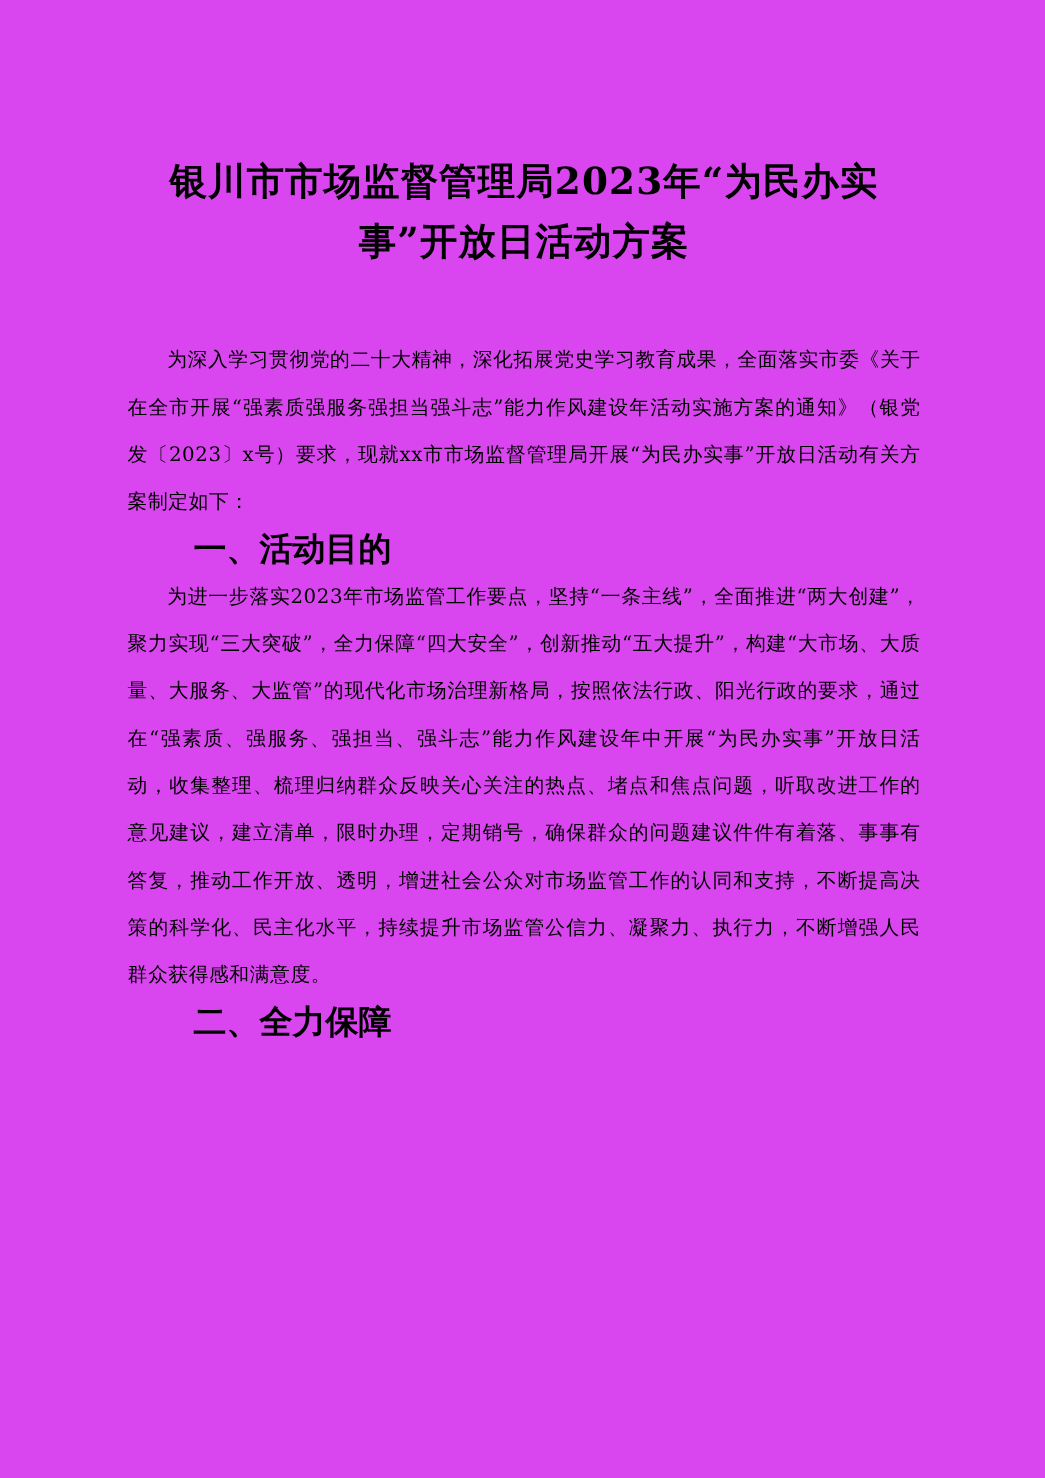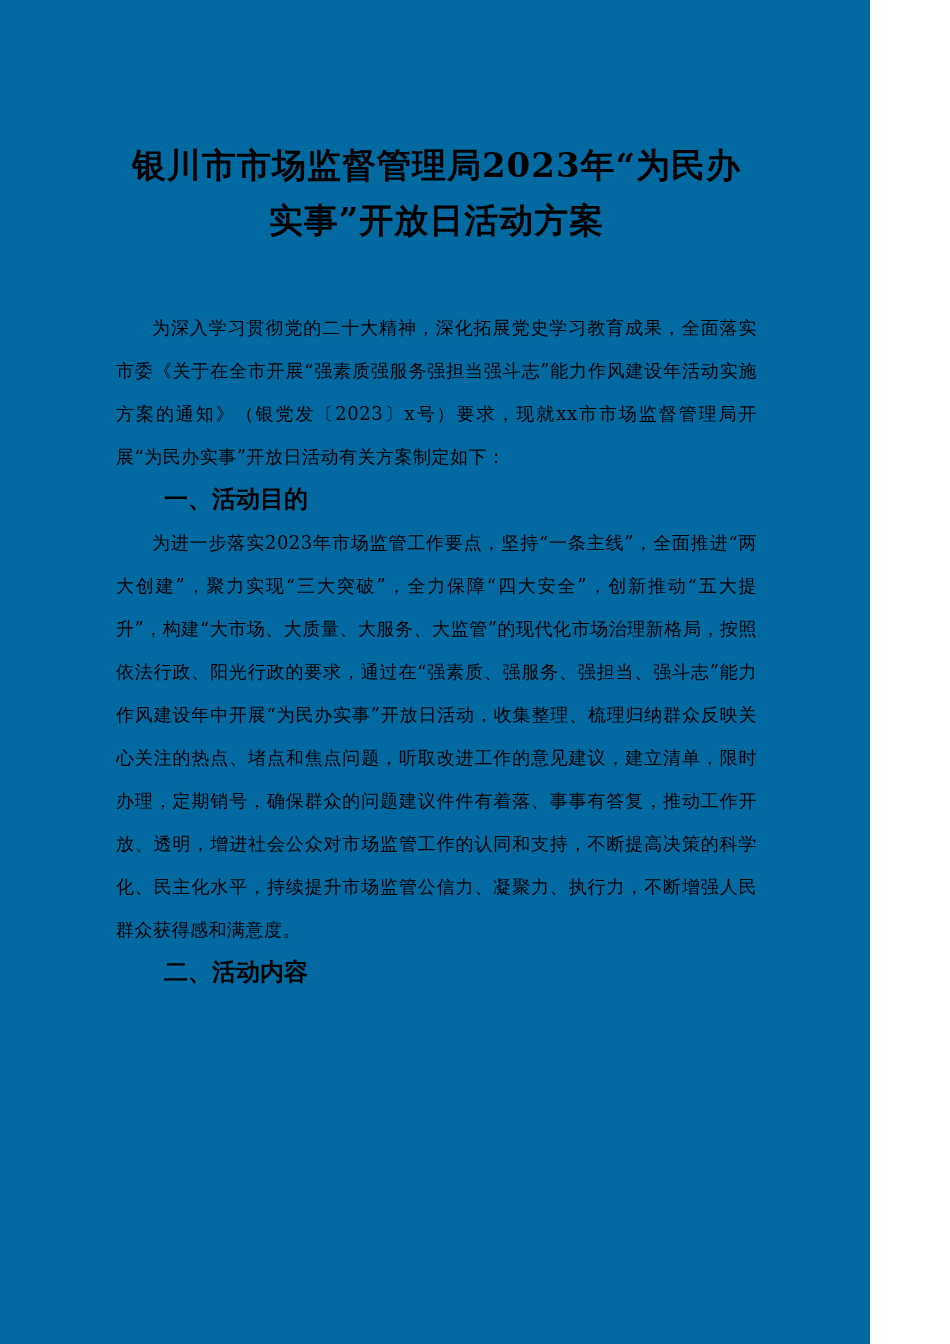--- a/index.html
+++ b/index.html
@@ -2,23 +2,23 @@
 <html><head>
 <meta charset="utf-8">
 <style>
   html, body {
     margin: 0;
     padding: 0;
     background: #ffffff;
   }
   .page {
     position: relative;
-    width: 870px;
+    width: 950px;
     min-height: 1344px;
-    background: #0369a1;
+    background: #d946ef;
     box-sizing: border-box;
     padding: 138px 113px 40px 116px;
     color: #000000;
     font-family: "DejaVu Serif", "Liberation Serif", serif;
   }
   .doc-title {
     margin: 0 14px 58px 14px;
     font-size: 34px;
     font-weight: bold;
     text-align: center;
@@ -29,33 +29,33 @@
   .para {
     margin: 0;
     font-size: 18px;
     line-height: 43px;
     text-align: justify;
     text-indent: 2em;
     letter-spacing: 0.5px;
   }
   .heading {
     margin: 0;
-    font-size: 24px;
+    font-size: 30px;
     line-height: 43px;
     font-weight: bold;
     text-indent: 2em;
     font-family: "DejaVu Sans", "Liberation Sans", sans-serif;
   }
 </style>
 </head>
 <body>
 
 <div class="page">
   <h1 class="doc-title">银川市市场监督管理局2023年“为民办实事”开放日活动方案</h1>
 
   <p class="para">为深入学习贯彻党的二十大精神，深化拓展党史学习教育成果，全面落实市委《关于在全市开展“强素质强服务强担当强斗志”能力作风建设年活动实施方案的通知》（银党发〔2023〕x号）要求，现就xx市市场监督管理局开展“为民办实事”开放日活动有关方案制定如下：</p>
 
   <h2 class="heading">一、活动目的</h2>
 
   <p class="para">为进一步落实2023年市场监管工作要点，坚持“一条主线”，全面推进“两大创建”，聚力实现“三大突破”，全力保障“四大安全”，创新推动“五大提升”，构建“大市场、大质量、大服务、大监管”的现代化市场治理新格局，按照依法行政、阳光行政的要求，通过在“强素质、强服务、强担当、强斗志”能力作风建设年中开展“为民办实事”开放日活动，收集整理、梳理归纳群众反映关心关注的热点、堵点和焦点问题，听取改进工作的意见建议，建立清单，限时办理，定期销号，确保群众的问题建议件件有着落、事事有答复，推动工作开放、透明，增进社会公众对市场监管工作的认同和支持，不断提高决策的科学化、民主化水平，持续提升市场监管公信力、凝聚力、执行力，不断增强人民群众获得感和满意度。</p>
 
-  <h2 class="heading">二、活动内容</h2>
+  <h2 class="heading">二、全力保障</h2>
 </div>
 
 </body></html>

